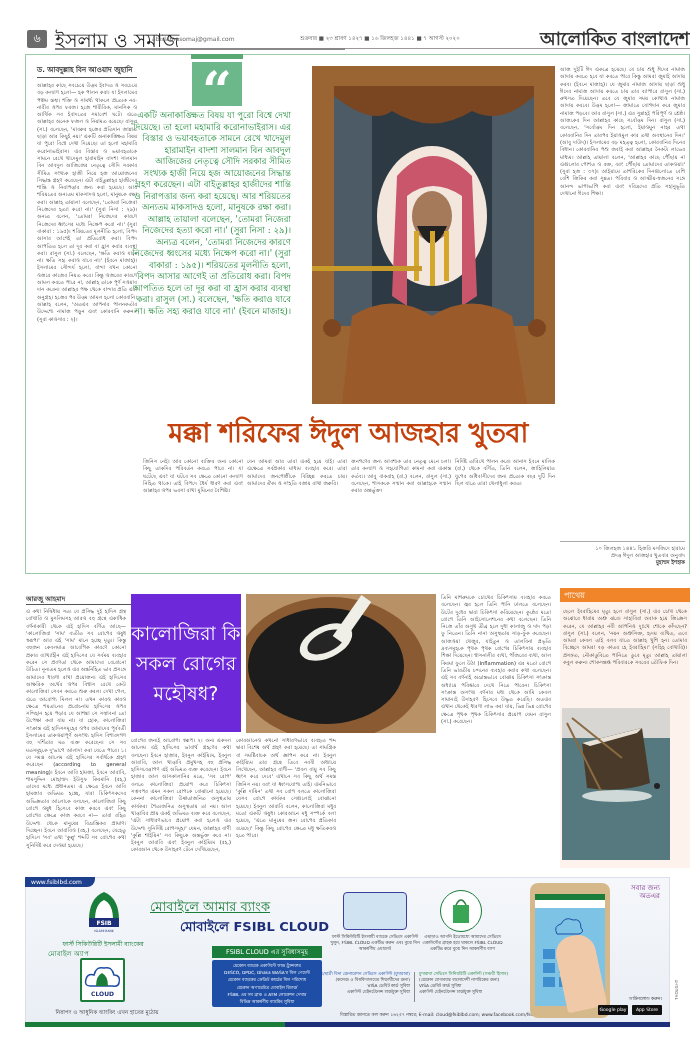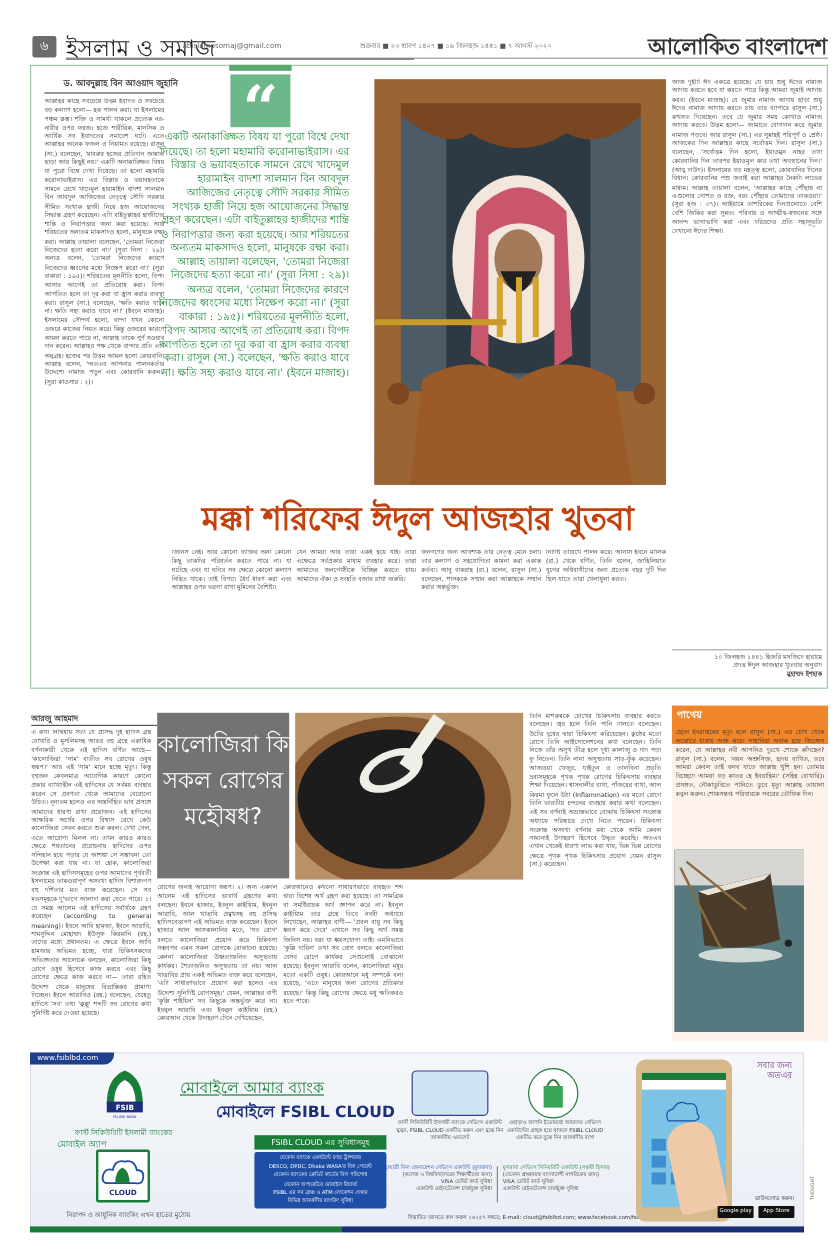--- a/index.html
+++ b/index.html
@@ -10,39 +10,39 @@
   .section-title { left: 55px; top: 26px; font-size: 19px; color: #222; font-family: "DejaVu Serif", serif; }
   .email { left: 152px; top: 35px; font-size: 6px; color: #666; }
   .dateline { left: 300px; top: 35px; font-size: 5.5px; color: #555; }
   .masthead { left: 540px; top: 25px; font-size: 18px; color: #333; font-weight: bold; letter-spacing: -0.5px; font-family: "DejaVu Serif", serif; }
   .header-rule { left: 55px; top: 48px; width: 290px; height: 2px; background: #888; }
   .header-rule2 { left: 345px; top: 48px; width: 345px; height: 1px; background: #999; }
 
   
   .main-box { left: 25px; top: 54px; width: 665px; height: 520px; border: 1px solid #9ccaa6; }
   .tab-accent { left: 191px; top: 54px; width: 52px; height: 5px; background: #5aa872; }
-  .author { left: 37px; top: 64px; font-size: 7px; font-weight: bold; color: #333; margin-left: 16px; }
+  .author { left: 37px; top: 64px; font-size: 7px; font-weight: bold; color: #333; }
   .author-rule { left: 37px; top: 77px; width: 100px; height: 1px; background: #555; }
   .col-text { font-size: 5.2px; line-height: 7.3px; color: #333; text-align: justify; overflow: hidden; }
   .quote-mark { left: 192px; top: 62px; width: 50px; height: 44px; background: #6db88a; color: #fff; font-size: 52px; font-weight: bold; text-align: center; line-height: 58px; font-family: "DejaVu Serif", serif; }
   .pull-quote { left: 131px; top: 110px; width: 160px; font-size: 8.6px; line-height: 11.5px; color: #1f8a3a; text-align: right; font-family: "DejaVu Serif", serif; }
   .photo-imam { left: 312px; top: 66px; width: 243px; height: 338px; overflow: hidden; background: linear-gradient(#a9743f, #7d4b22); }
   .headline { left: 143px; top: 412px; width: 410px; font-size: 27px; color: #c2410c; font-weight: bold; text-align: center; font-family: "DejaVu Serif", serif; letter-spacing: -0.5px; }
   .footer-caption { left: 560px; top: 545px; width: 125px; font-size: 5.2px; line-height: 7px; color: #333; text-align: right; }
   .caption-rule { left: 560px; top: 541px; width: 125px; height: 1px; background: #aaa; }
 
   
   .author2 { left: 26px; top: 594px; font-size: 6.5px; font-weight: bold; color: #333; }
   .author2-rule { left: 26px; top: 604px; width: 105px; height: 1px; background: #555; }
-  .purple-box { left: 131px; top: 594px; width: 110px; height: 138px; background: #737373; color: #fff; font-size: 19px; line-height: 30px; text-align: center; padding-top: 12px; font-family: "DejaVu Sans", sans-serif; }
+  .purple-box { left: 131px; top: 594px; width: 110px; height: 138px; background: #6d28d9; color: #fff; font-size: 19px; line-height: 30px; text-align: center; padding-top: 24px; font-family: "DejaVu Sans", sans-serif; }
   .seed-photo { left: 246px; top: 594px; width: 190px; height: 139px; overflow: hidden; background: #caa67c; }
 
   
   .pathey-box { left: 560px; top: 588px; width: 130px; height: 280px; background: #fdf3ec; }
-  .pathey-head { left: 560px; top: 588px; width: 130px; height: 32px; background: #f0852a; color: #fff; font-size: 8px; line-height: 16px; padding-left: 4px; font-weight: bold; }
+  .pathey-head { left: 560px; top: 588px; width: 130px; height: 14px; background: #f0852a; color: #fff; font-size: 8px; line-height: 16px; padding-left: 4px; font-weight: normal; }
   .boat-photo { left: 562px; top: 708px; width: 108px; height: 152px; overflow: hidden; background: #5e8088; }
 
   
   .ad { left: 25px; top: 877px; width: 645px; height: 150px; background: linear-gradient(#f5f7fa, #e9eef5); border: 1px solid #dde; overflow: hidden; }
   .ad-url { left: 25px; top: 877px; width: 70px; height: 10px; background: #1e3f8c; color: #fff; font-size: 6px; line-height: 10px; padding-left: 6px; border-bottom-right-radius: 8px; }
   .ad-bottom-bar1 { left: 25px; top: 1022px; width: 260px; height: 5px; background: #1b7d3a; }
   .ad-bottom-bar2 { left: 285px; top: 1022px; width: 385px; height: 5px; background: #1e2f7a; }
   .ad-title1 { left: 150px; top: 897px; font-size: 13px; color: #1b7d3a; text-decoration: underline; }
   .ad-title2 { left: 180px; top: 917px; font-size: 13px; color: #1e2f7a; font-weight: bold; }
   .ad-bank-name { left: 48px; top: 939px; font-size: 6px; color: #1b7d3a; width: 110px; text-align: center; }

